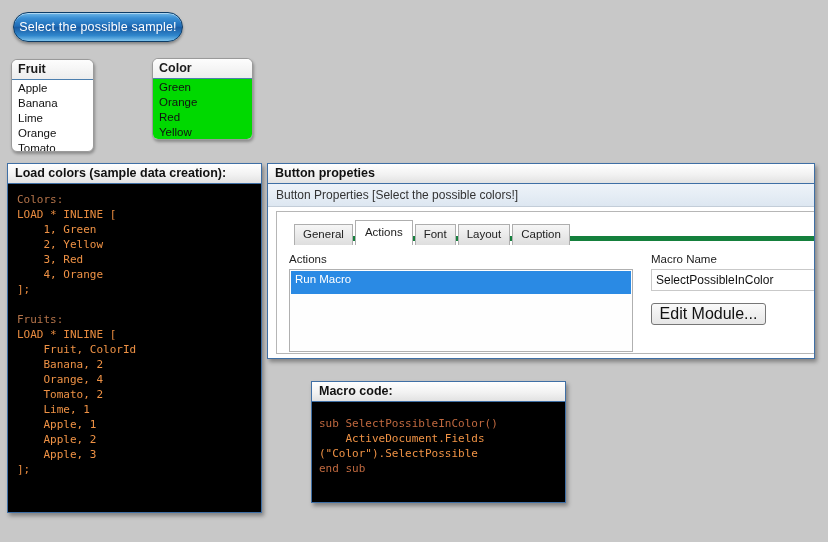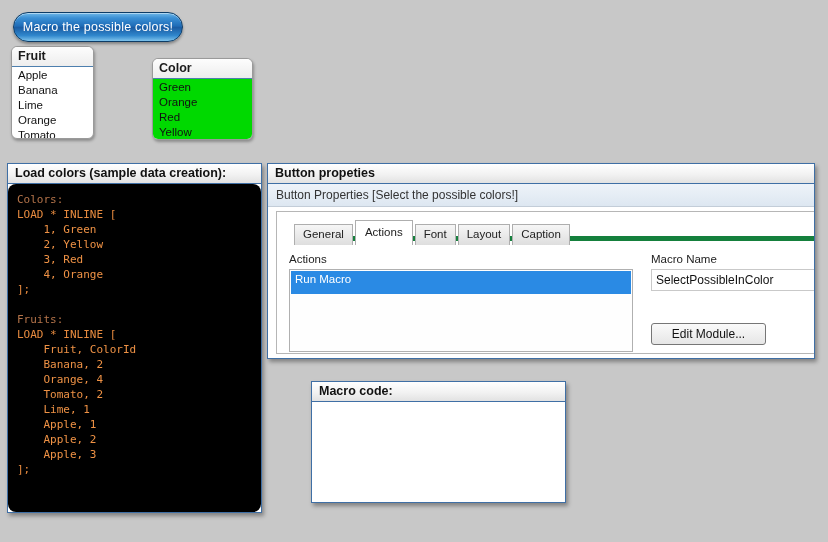--- a/index.html
+++ b/index.html
@@ -56,21 +56,21 @@
   }
   .listbox .lb-items { padding: 1px 0 2px 0; }
   .listbox .lb-items div {
     font-size: 11.5px;
     color: #111;
     padding: 0 6px;
     line-height: 15px;
     cursor: pointer;
   }
 
-  #fruit-listbox { left: 11px; top: 46px; width: 83px; height: 93px; }
+  #fruit-listbox { left: 11px; top: 59px; width: 83px; height: 93px; }
   #color-listbox { left: 152px; top: 58px; width: 101px; height: 82px; }
   #color-listbox .lb-items { background: #00d900; height: 100%; }
 
   
   .qvpanel {
     position: absolute;
     border: 1px solid #3f6fa5;
     background: #fff;
     box-shadow: 2px 3px 4px rgba(0,0,0,0.35);
   }
@@ -83,21 +83,20 @@
     border-bottom: 1px solid #3f6fa5;
   }
 
   
   #load-script-panel { left: 7px; top: 163px; width: 255px; height: 350px; }
   #load-script-panel .code-body {
     background: #000000;
     height: calc(100% - 20px);
     padding: 8px 0 0 9px;
     overflow: hidden;
-    border-radius: 8px;
   }
   .code-line {
     font-family: "DejaVu Sans Mono", monospace;
     font-size: 11px;
     line-height: 15px;
     white-space: pre;
   }
   .c-label { color: #b5744a; }
   .c-key   { color: #e88b3f; }
   .c-data  { color: #ef9245; }
@@ -173,46 +172,46 @@
     width: 196px; height: 22px;
     border: 1px solid #c9c9c9;
     background: #fff;
     font-size: 12px;
     color: #111;
     padding: 2px 4px;
     font-family: "Liberation Sans", sans-serif;
     outline: none;
   }
   #edit-module-button {
-    margin-top: 32px;
+    margin-top: 12px;
     width: 115px; height: 22px;
     border: 1px solid #767676;
     border-radius: 3px;
     background: linear-gradient(to bottom, #fafafa 0%, #e6e6e6 100%);
-    font-size: 12px;
+    font-size: 16px;
     color: #111;
     font-family: "Liberation Sans", sans-serif;
     cursor: pointer;
   }
 
   
   #macro-code-panel { left: 267px; top: 381px; width: 255px; height: 122px; margin-left: 44px; }
   #macro-code-panel .code-body {
     background: #000000;
     height: calc(100% - 20px);
     padding: 14px 0 0 7px;
     overflow: hidden;
   }
   .mc-line { font-size: 11px; line-height: 15px; }
   .c-sub { color: #c0693f; }
 </style>
 </head>
 <body>
 
-<div id="action-button">Macro the possible colors!</div>
+<div id="action-button">Select the possible sample!</div>
 
 <div class="listbox" id="fruit-listbox">
   <div class="lb-caption">Fruit</div>
   <div class="lb-items">
       <div>Apple</div>
       <div>Banana</div>
       <div>Lime</div>
       <div>Orange</div>
       <div>Tomato</div>
     </div>
@@ -271,13 +270,19 @@
             <button id="edit-module-button">Edit Module...</button>
           </div>
         </div>
       </div>
     </div>
   </div>
 </div>
 
 <div class="qvpanel" id="macro-code-panel">
   <div class="qv-caption">Macro code:</div>
+  <div class="code-body" id="macro-code-body">
+      <div class="code-line mc-line c-sub">sub SelectPossibleInColor()</div>
+      <div class="code-line mc-line c-data">    ActiveDocument.Fields</div>
+      <div class="code-line mc-line c-data">("Color").SelectPossible</div>
+      <div class="code-line mc-line c-sub">end sub</div>
+    </div>
 </div>
 
 </body></html>

